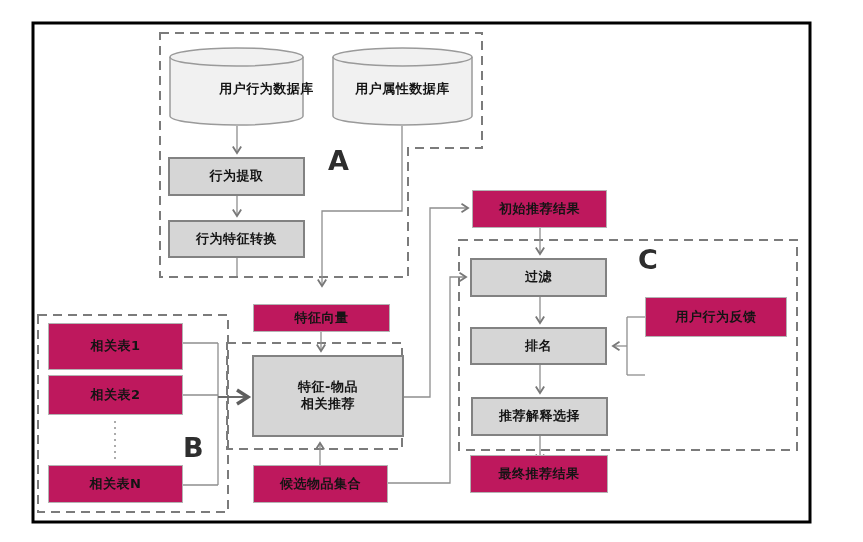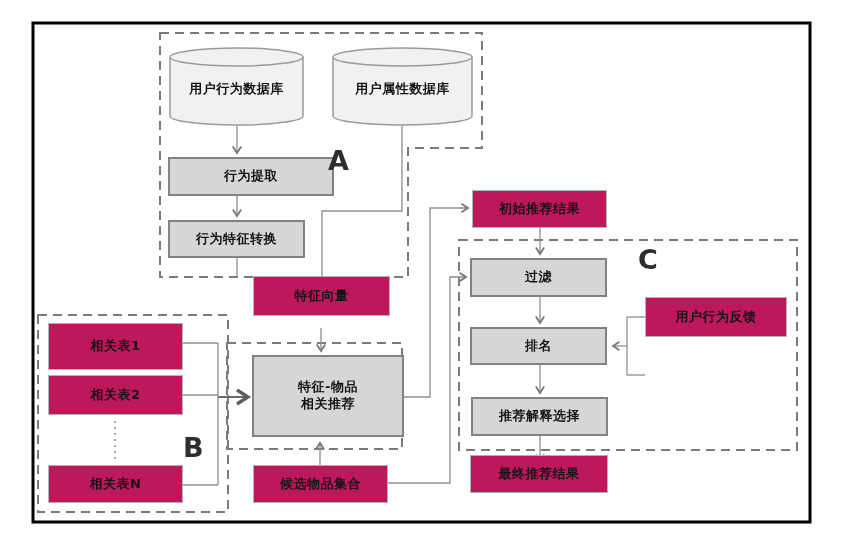--- a/index.html
+++ b/index.html
@@ -78,48 +78,48 @@
       <path d="M540,365 V393" marker-end="url(#ah)"></path>
       <path d="M540,436 V461" marker-end="url(#ah)"></path>
       <path d="M645,317 H627"></path>
       <path d="M645,375 H627"></path>
       <path d="M627,317 V375"></path>
       <path d="M627,346 H613" marker-end="url(#ah)"></path>
       <path d="M115,421 V459" stroke="#ababab" stroke-width="2" stroke-dasharray="2 4"></path>
     </g>
   </svg>
 
-  <div class="cyl-label" style="left:170px;top:74px;width:133px;height:30px;">
+  <div class="cyl-label" style="left:170px;top:74px;width:133px;height:30px;padding-left:30px;">
       <span>用户行为数据库</span>
     </div>
   <div class="cyl-label" style="left:333px;top:74px;width:139px;height:30px;">
       <span>用户属性数据库</span>
     </div>
 
-  <div class="node proc" style="left:168px;top:157px;width:166px;height:39px;">
+  <div class="node proc" style="left:168px;top:157px;width:137px;height:39px;">
       <span>行为提取</span>
     </div>
   <div class="node proc" style="left:168px;top:220px;width:137px;height:38px;">
       <span>行为特征转换</span>
     </div>
   <div class="node proc" style="left:252px;top:355px;width:152px;height:82px;">
     <span>特征-物品</span>
     <span>相关推荐</span>
   </div>
   <div class="node proc" style="left:470px;top:258px;width:137px;height:39px;">
       <span>过滤</span>
     </div>
   <div class="node proc" style="left:470px;top:327px;width:137px;height:38px;">
       <span>排名</span>
     </div>
   <div class="node proc" style="left:471px;top:397px;width:137px;height:39px;">
       <span>推荐解释选择</span>
     </div>
 
-  <div class="node data" style="left:253px;top:276px;width:137px;height:40px;">
+  <div class="node data" style="left:253px;top:304px;width:137px;height:28px;">
       <span>特征向量</span>
     </div>
   <div class="node data" style="left:48px;top:323px;width:135px;height:47px;">
       <span>相关表1</span>
     </div>
   <div class="node data" style="left:48px;top:375px;width:135px;height:40px;">
       <span>相关表2</span>
     </div>
   <div class="node data" style="left:48px;top:465px;width:135px;height:38px;">
       <span>相关表N</span>

